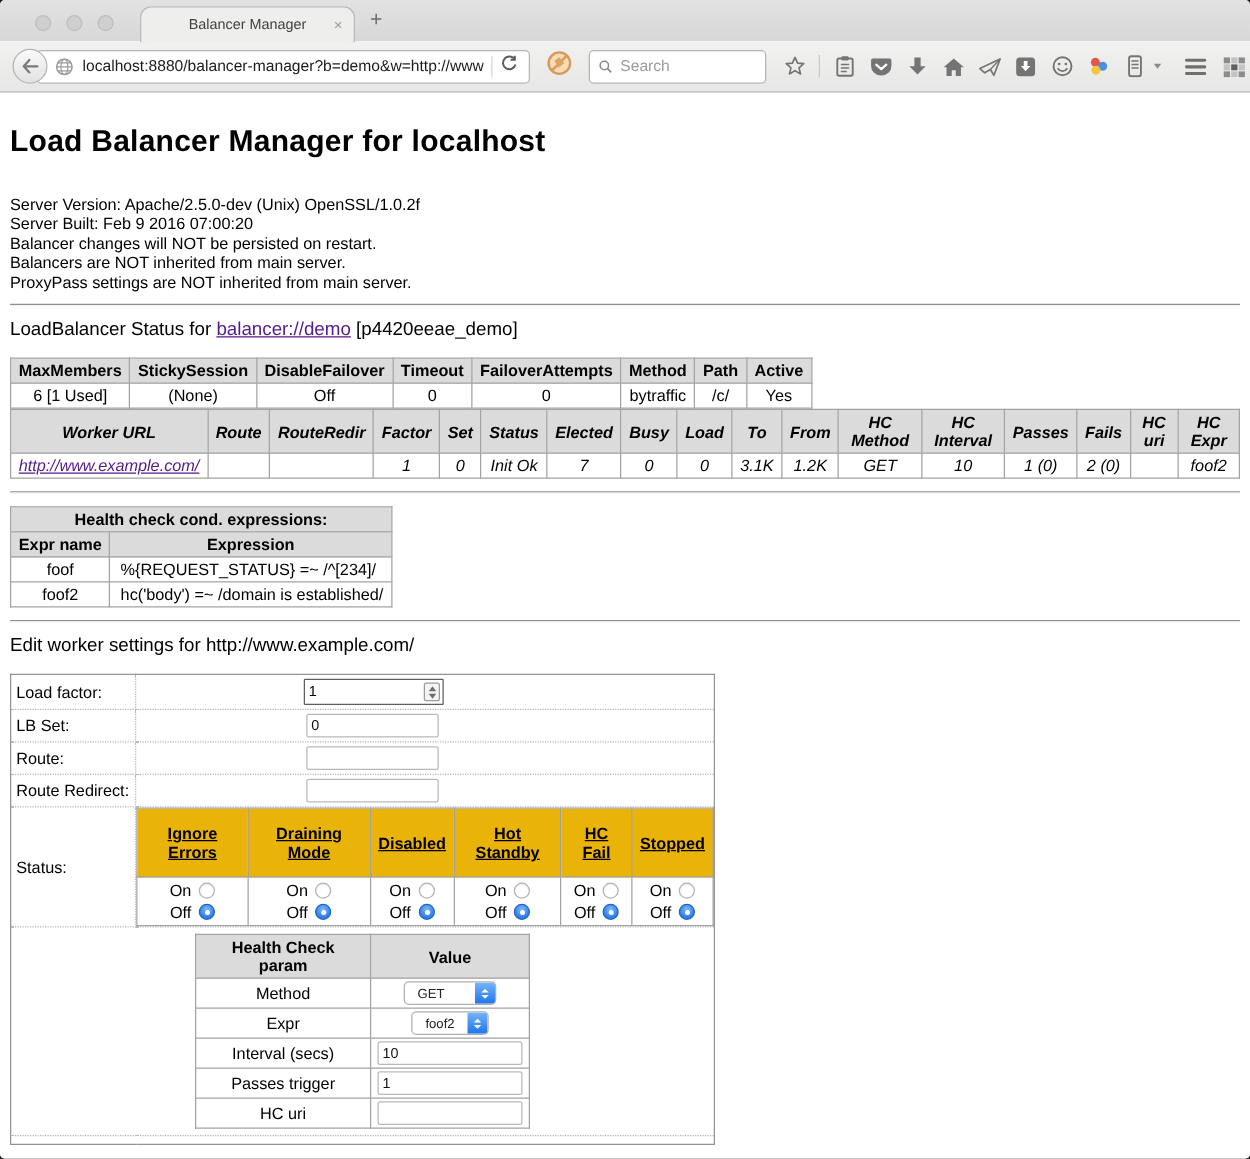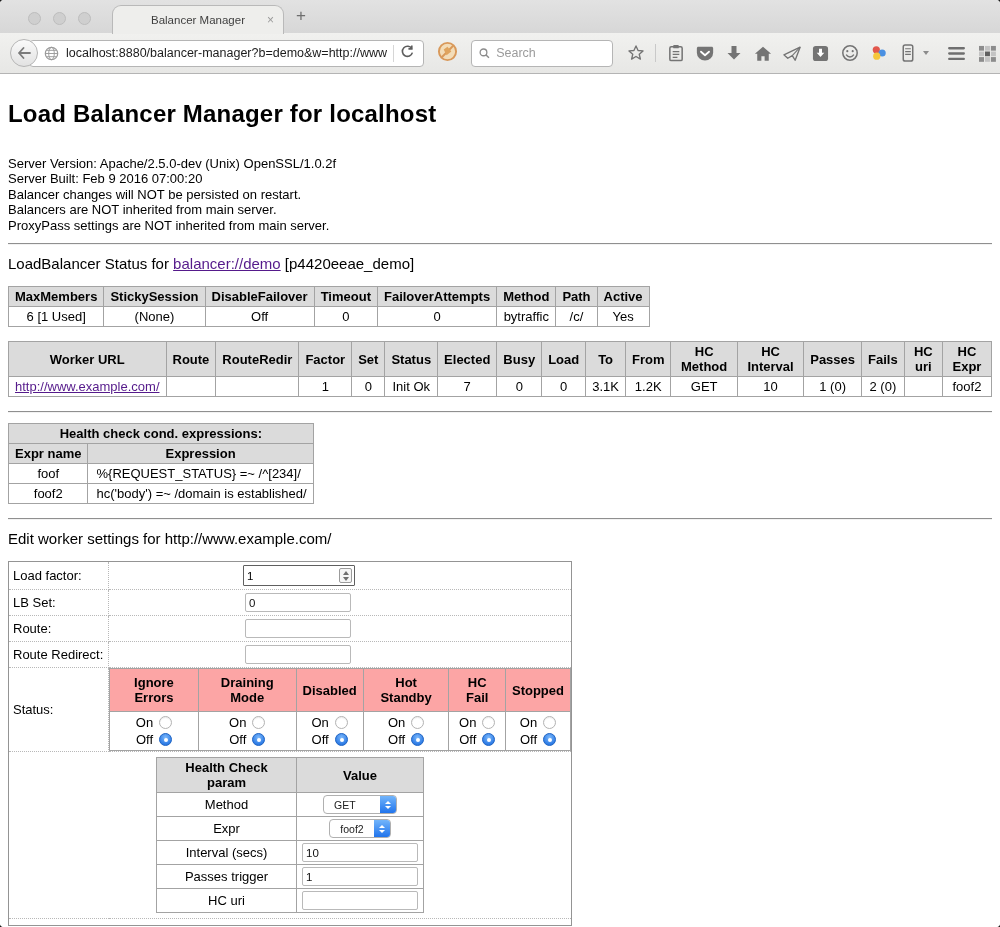--- a/index.html
+++ b/index.html
@@ -43,24 +43,24 @@
   .menu-group { display:flex; align-items:center; gap:12px; margin-left:18px; }
 
   
   .content { background:#fff; height:853px; padding:0 8px; overflow:hidden; color:#000; }
   h1 { font-size:24px; font-weight:bold; padding-top:26px; letter-spacing:.2px; }
   .server-info { margin-top:28px; font-size:13px; line-height:15.4px; }
   hr.rule { border:none; border-top:1px solid #8f8f8f; border-bottom:1px solid #f2f2f2; margin:10px 0; }
   h3.section { font-size:15px; font-weight:normal; margin:9px 0 14px; }
   a.plink { color:#551a8b; text-decoration:underline; cursor:pointer; }
 
-  table.data { border-collapse:collapse; border:1px solid #888; font-size:13px; margin-bottom:14px; }
+  table.data { border-collapse:collapse; border:1px solid #888; font-size:13px; }
   table.data th { background:#dbdbdb; border:1px solid #a3a3a3; font-weight:bold; padding:2px 6px; text-align:center; }
   table.data td { border:1px solid #a3a3a3; padding:2px 6px; text-align:center; }
-  table.worker { width:984px; }
+  table.worker { width:984px;font-style:italic; }
   table.hcexpr td.expr { text-align:left; padding-left:8px; }
 
   
   table.formtbl { border-collapse:collapse; border:1px solid #949494; font-size:13px; width:564px; margin-top:12px; }
   table.formtbl > tbody > tr > td { border:1px dotted #b8b8b8; padding:3px 4px; }
   td.flabel { width:100px; text-align:left; }
   td.finput { padding-left:4px; }
   .tinput { width:106px; height:19px; border:1px solid #b9b9b9; border-radius:2px; font-size:11.5px;
             padding:0 3px; font-family:"Liberation Sans", sans-serif; color:#111; }
   .num-wrap { display:inline-flex; align-items:center; border:1px solid #5f5f5f; border-radius:1px;
@@ -69,21 +69,21 @@
                     font-family:"Liberation Sans", sans-serif; }
   .stepper { width:13px; height:15px; border:1px solid #9b9b9b; border-radius:2px; margin-right:2px;
              display:flex; flex-direction:column; align-items:center; justify-content:center; gap:2px;
              background:#f5f5f5; }
   .stepper i { width:0; height:0; border-left:3px solid transparent; border-right:3px solid transparent; }
   .stepper i.up { border-bottom:4px solid #6e6e6e; }
   .stepper i.dn { border-top:4px solid #6e6e6e; }
   .plain-ind { margin-left:132px; }
 
   table.statustbl { border-collapse:collapse; font-size:13px; border:1px solid #979797; }
-  table.statustbl th { background:#fca5a5; border:1px solid #a3a3a3; padding:6px 6px; font-weight:bold; }
+  table.statustbl th { background:#eab308; border:1px solid #a3a3a3; padding:12px 6px; font-weight:bold;text-decoration:underline; }
   table.statustbl td { border:1px solid #a3a3a3; padding:2px 6px; text-align:center;margin-top:27px; }
   .radio-line { display:flex; align-items:center; justify-content:center; gap:6px; line-height:17px; }
   .radio { width:13px; height:13px; border-radius:50%; display:inline-block; flex:none; }
   .radio.off { background:#fff; border:1px solid #b3b3b3; box-shadow:inset 0 1px 1px rgba(0,0,0,.08); }
   .radio.on  { background:radial-gradient(circle at 50% 32%, #7db9fb 0%, #2f7de6 70%, #1f66cf 100%);
                border:1px solid #2266c4; position:relative; }
   .radio.on::after { content:""; position:absolute; left:4px; top:4px; width:4px; height:4px;
                      border-radius:50%; background:#fff; }
 
   table.hctbl { border-collapse:collapse; font-size:13px; border:1px solid #979797; margin:2px auto; }

